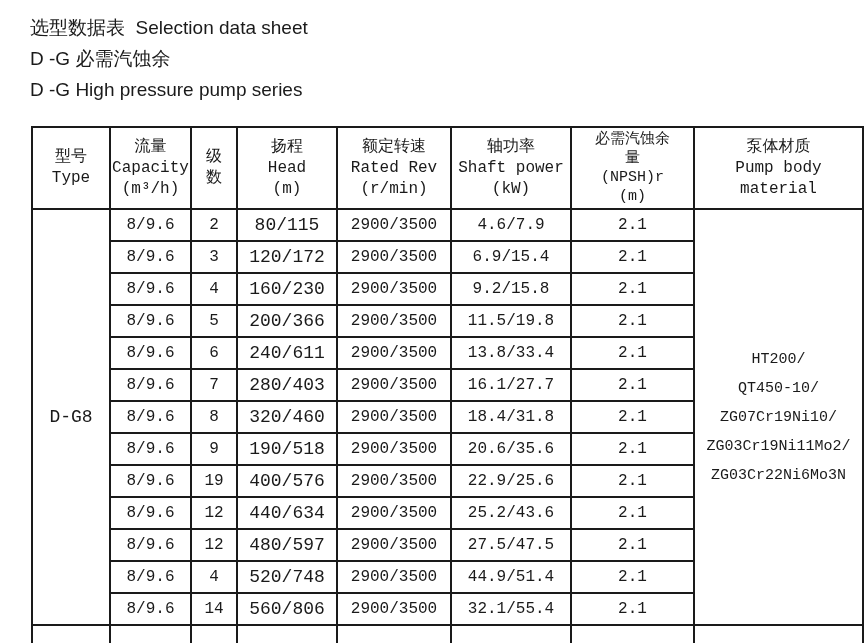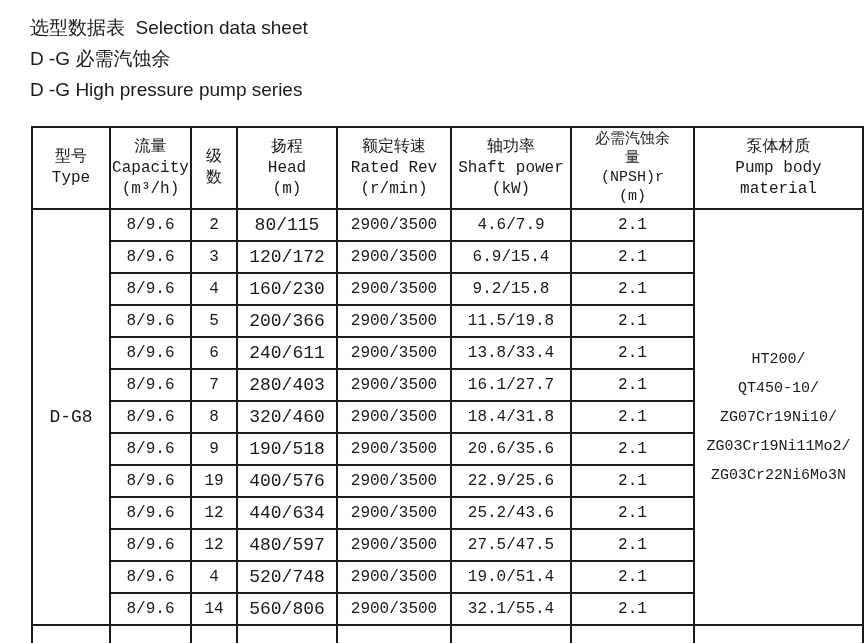--- a/index.html
+++ b/index.html
@@ -211,21 +211,21 @@
         <td class="head-col">480/597</td>
         <td>2900/3500</td>
         <td>27.5/47.5</td>
         <td>2.1</td>
       </tr>
       <tr>
         <td>8/9.6</td>
         <td>4</td>
         <td class="head-col">520/748</td>
         <td>2900/3500</td>
-        <td>19.0/51.4</td>
+        <td>44.9/51.4</td>
         <td>2.1</td>
       </tr>
       <tr>
         <td>8/9.6</td>
         <td>14</td>
         <td class="head-col">560/806</td>
         <td>2900/3500</td>
         <td>32.1/55.4</td>
         <td>2.1</td>
       </tr>

